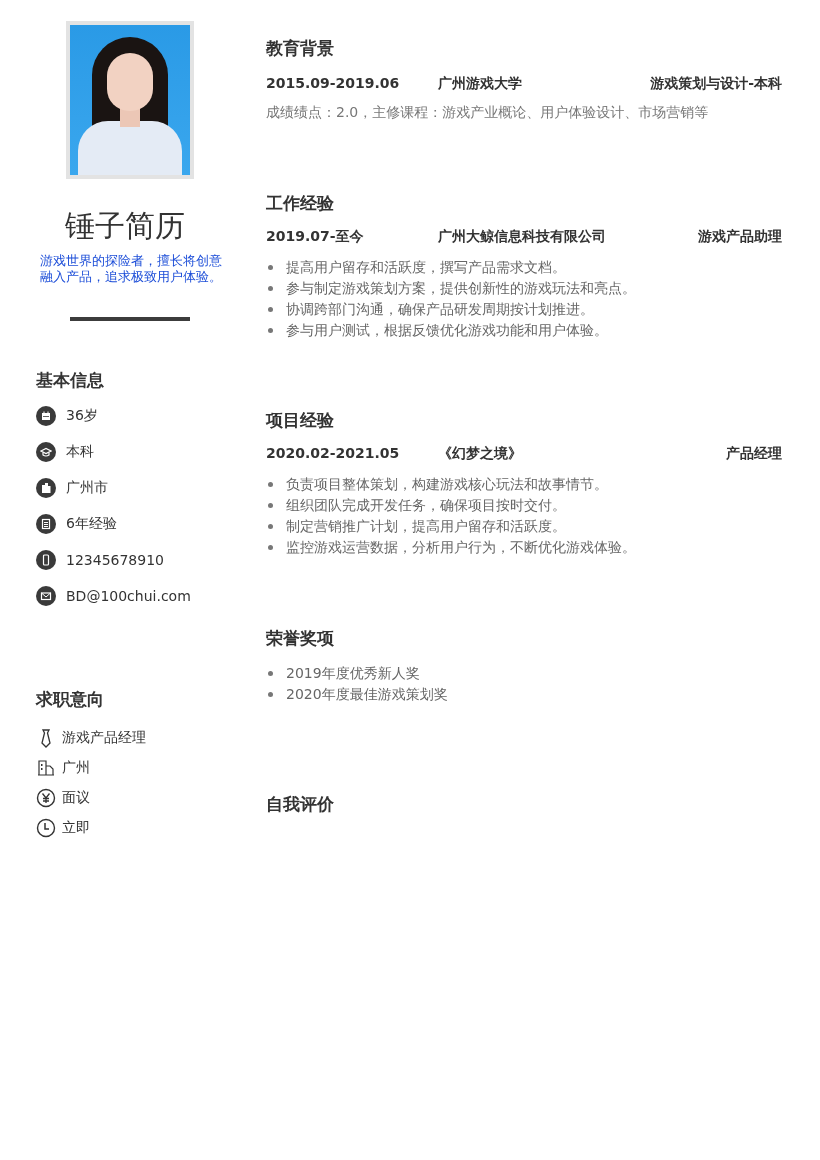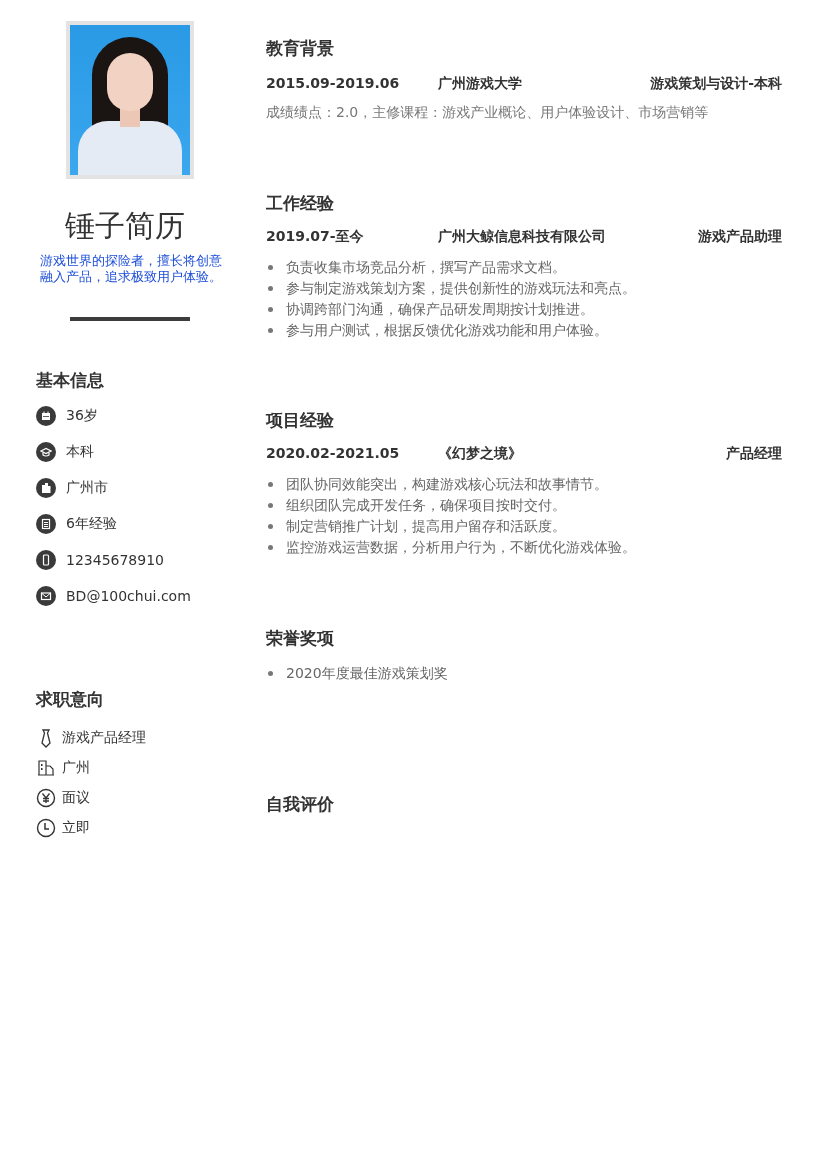--- a/index.html
+++ b/index.html
@@ -158,44 +158,45 @@
 </div>
 
 <div class="sec" style="top:192px">
   <div class="sec-title">工作经验</div>
   <div class="row">
     <span>2019.07-至今</span>
     <span>广州大鲸信息科技有限公司</span>
     <span>游戏产品助理</span>
   </div>
   <ul class="bl">
-    <li>负责收集市场竞品分析，撰写产品需求文档。</li>
+    <li>提高用户留存和活跃度，撰写产品需求文档。</li>
     <li>参与制定游戏策划方案，提供创新性的游戏玩法和亮点。</li>
     <li>协调跨部门沟通，确保产品研发周期按计划推进。</li>
     <li>参与用户测试，根据反馈优化游戏功能和用户体验。</li>
   </ul>
 </div>
 
 <div class="sec" style="top:409px">
   <div class="sec-title">项目经验</div>
   <div class="row">
     <span>2020.02-2021.05</span>
     <span>《幻梦之境》</span>
     <span>产品经理</span>
   </div>
   <ul class="bl">
-    <li>团队协同效能突出，构建游戏核心玩法和故事情节。</li>
+    <li>负责项目整体策划，构建游戏核心玩法和故事情节。</li>
     <li>组织团队完成开发任务，确保项目按时交付。</li>
     <li>制定营销推广计划，提高用户留存和活跃度。</li>
     <li>监控游戏运营数据，分析用户行为，不断优化游戏体验。</li>
   </ul>
 </div>
 
 <div class="sec" style="top:627px">
   <div class="sec-title">荣誉奖项</div>
   <ul class="bl" style="margin-top:12px">
+    <li>2019年度优秀新人奖</li>
     <li>2020年度最佳游戏策划奖</li>
   </ul>
 </div>
 
 <div class="sec" style="top:793px">
   <div class="sec-title">自我评价</div>
 </div>
 
 </body></html>

